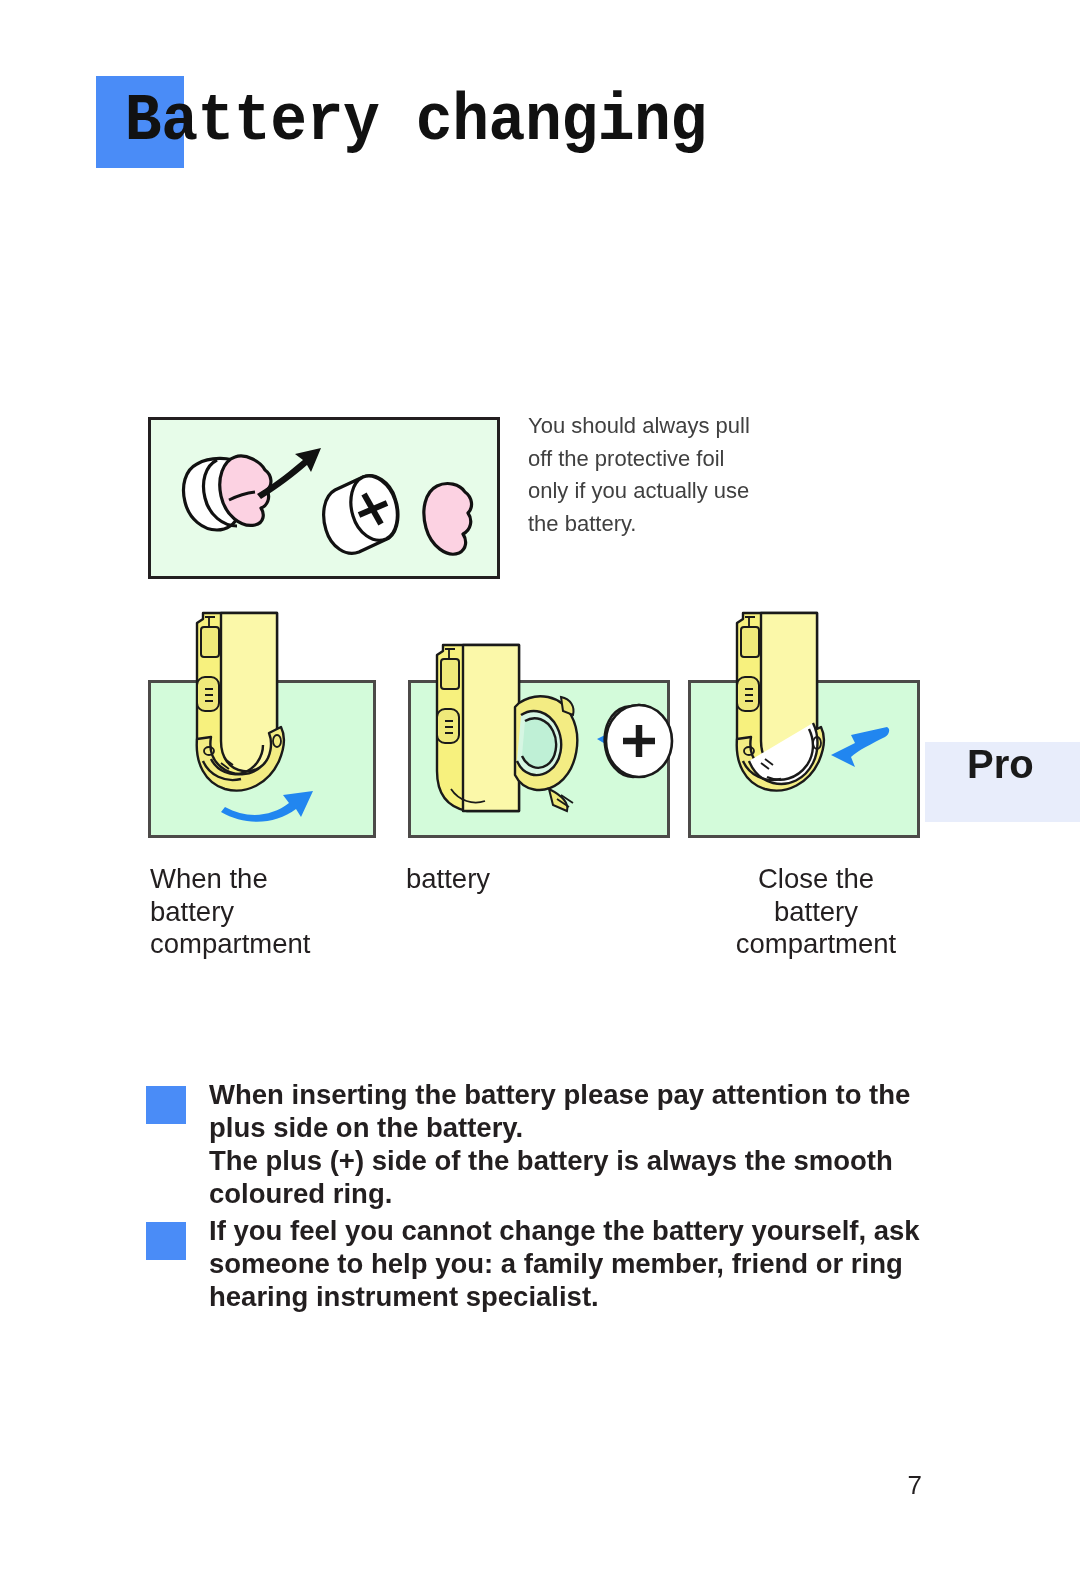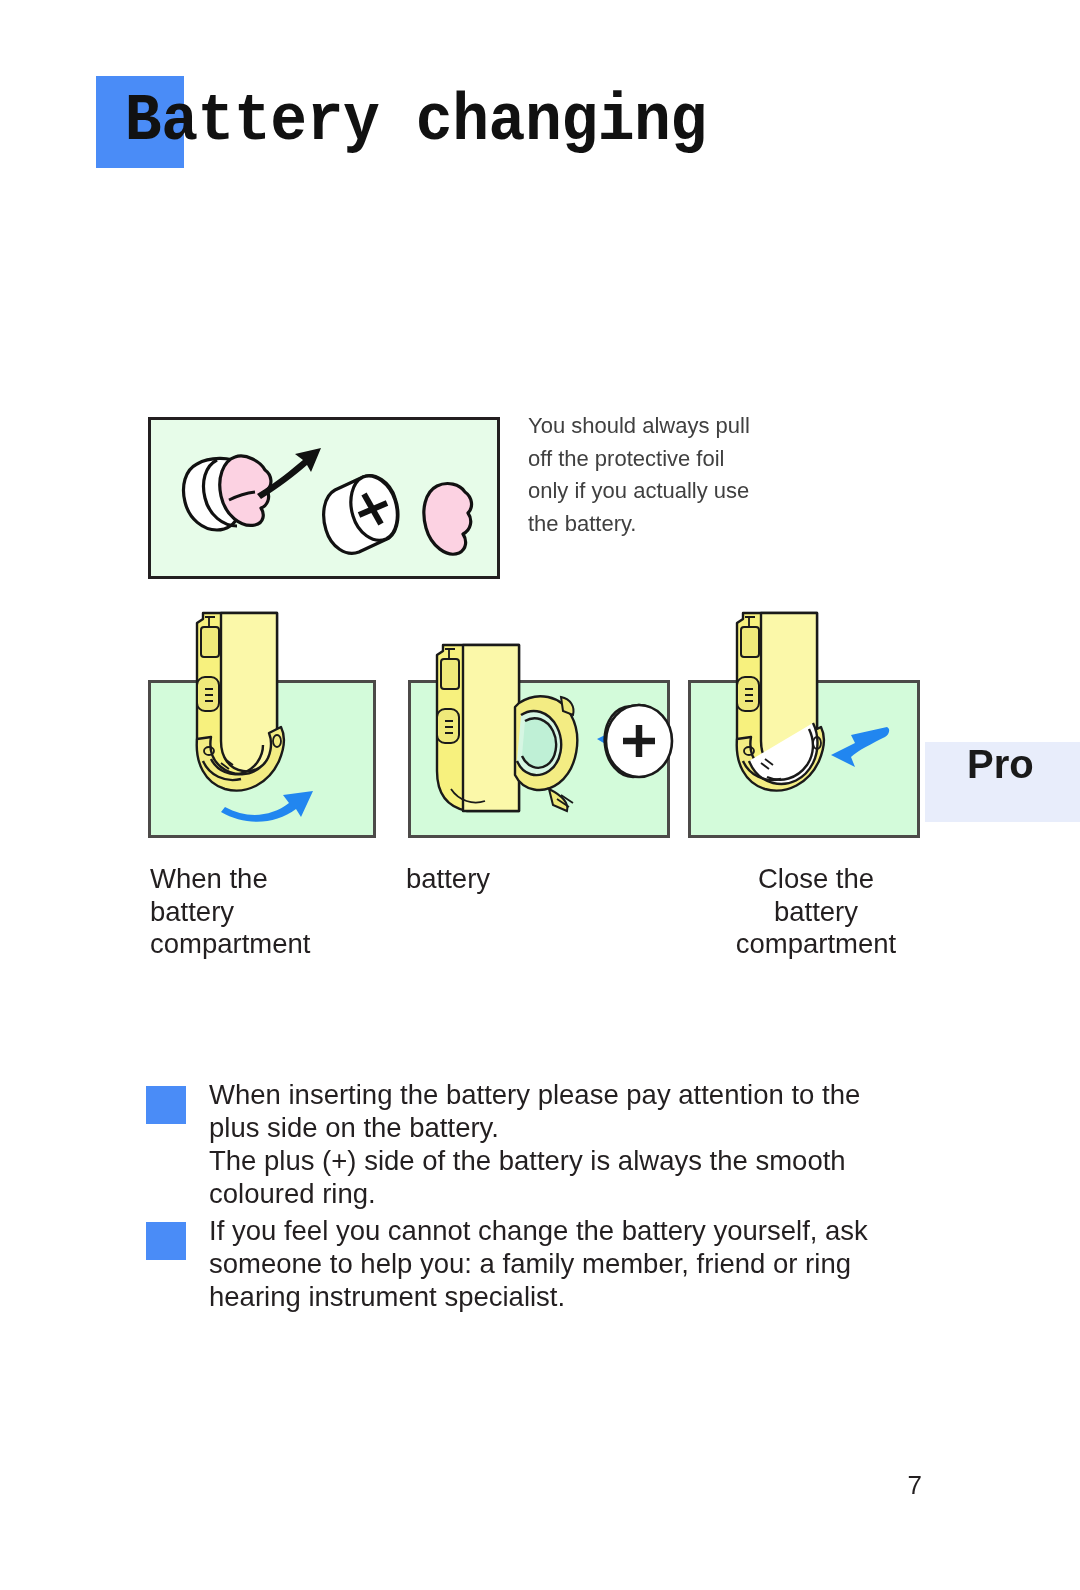--- a/index.html
+++ b/index.html
@@ -154,21 +154,21 @@
     height: 38px;
     background: #4a8cf7;
     margin-top: 8px;
   }
   .bullet-text {
     padding-left: 23px;
     font-size: 27.5px;
     line-height: 33px;
     color: #231f20;
   }
-  .bullet-text div { white-space: nowrap; }
+  .bullet-text div { white-space: nowrap; font-weight: bold; }
 
   
   #page-number {
     position: absolute;
     left: 880px;
     top: 1470px;
     width: 42px;
     text-align: right;
     font-size: 26px;
     color: #231f20;

